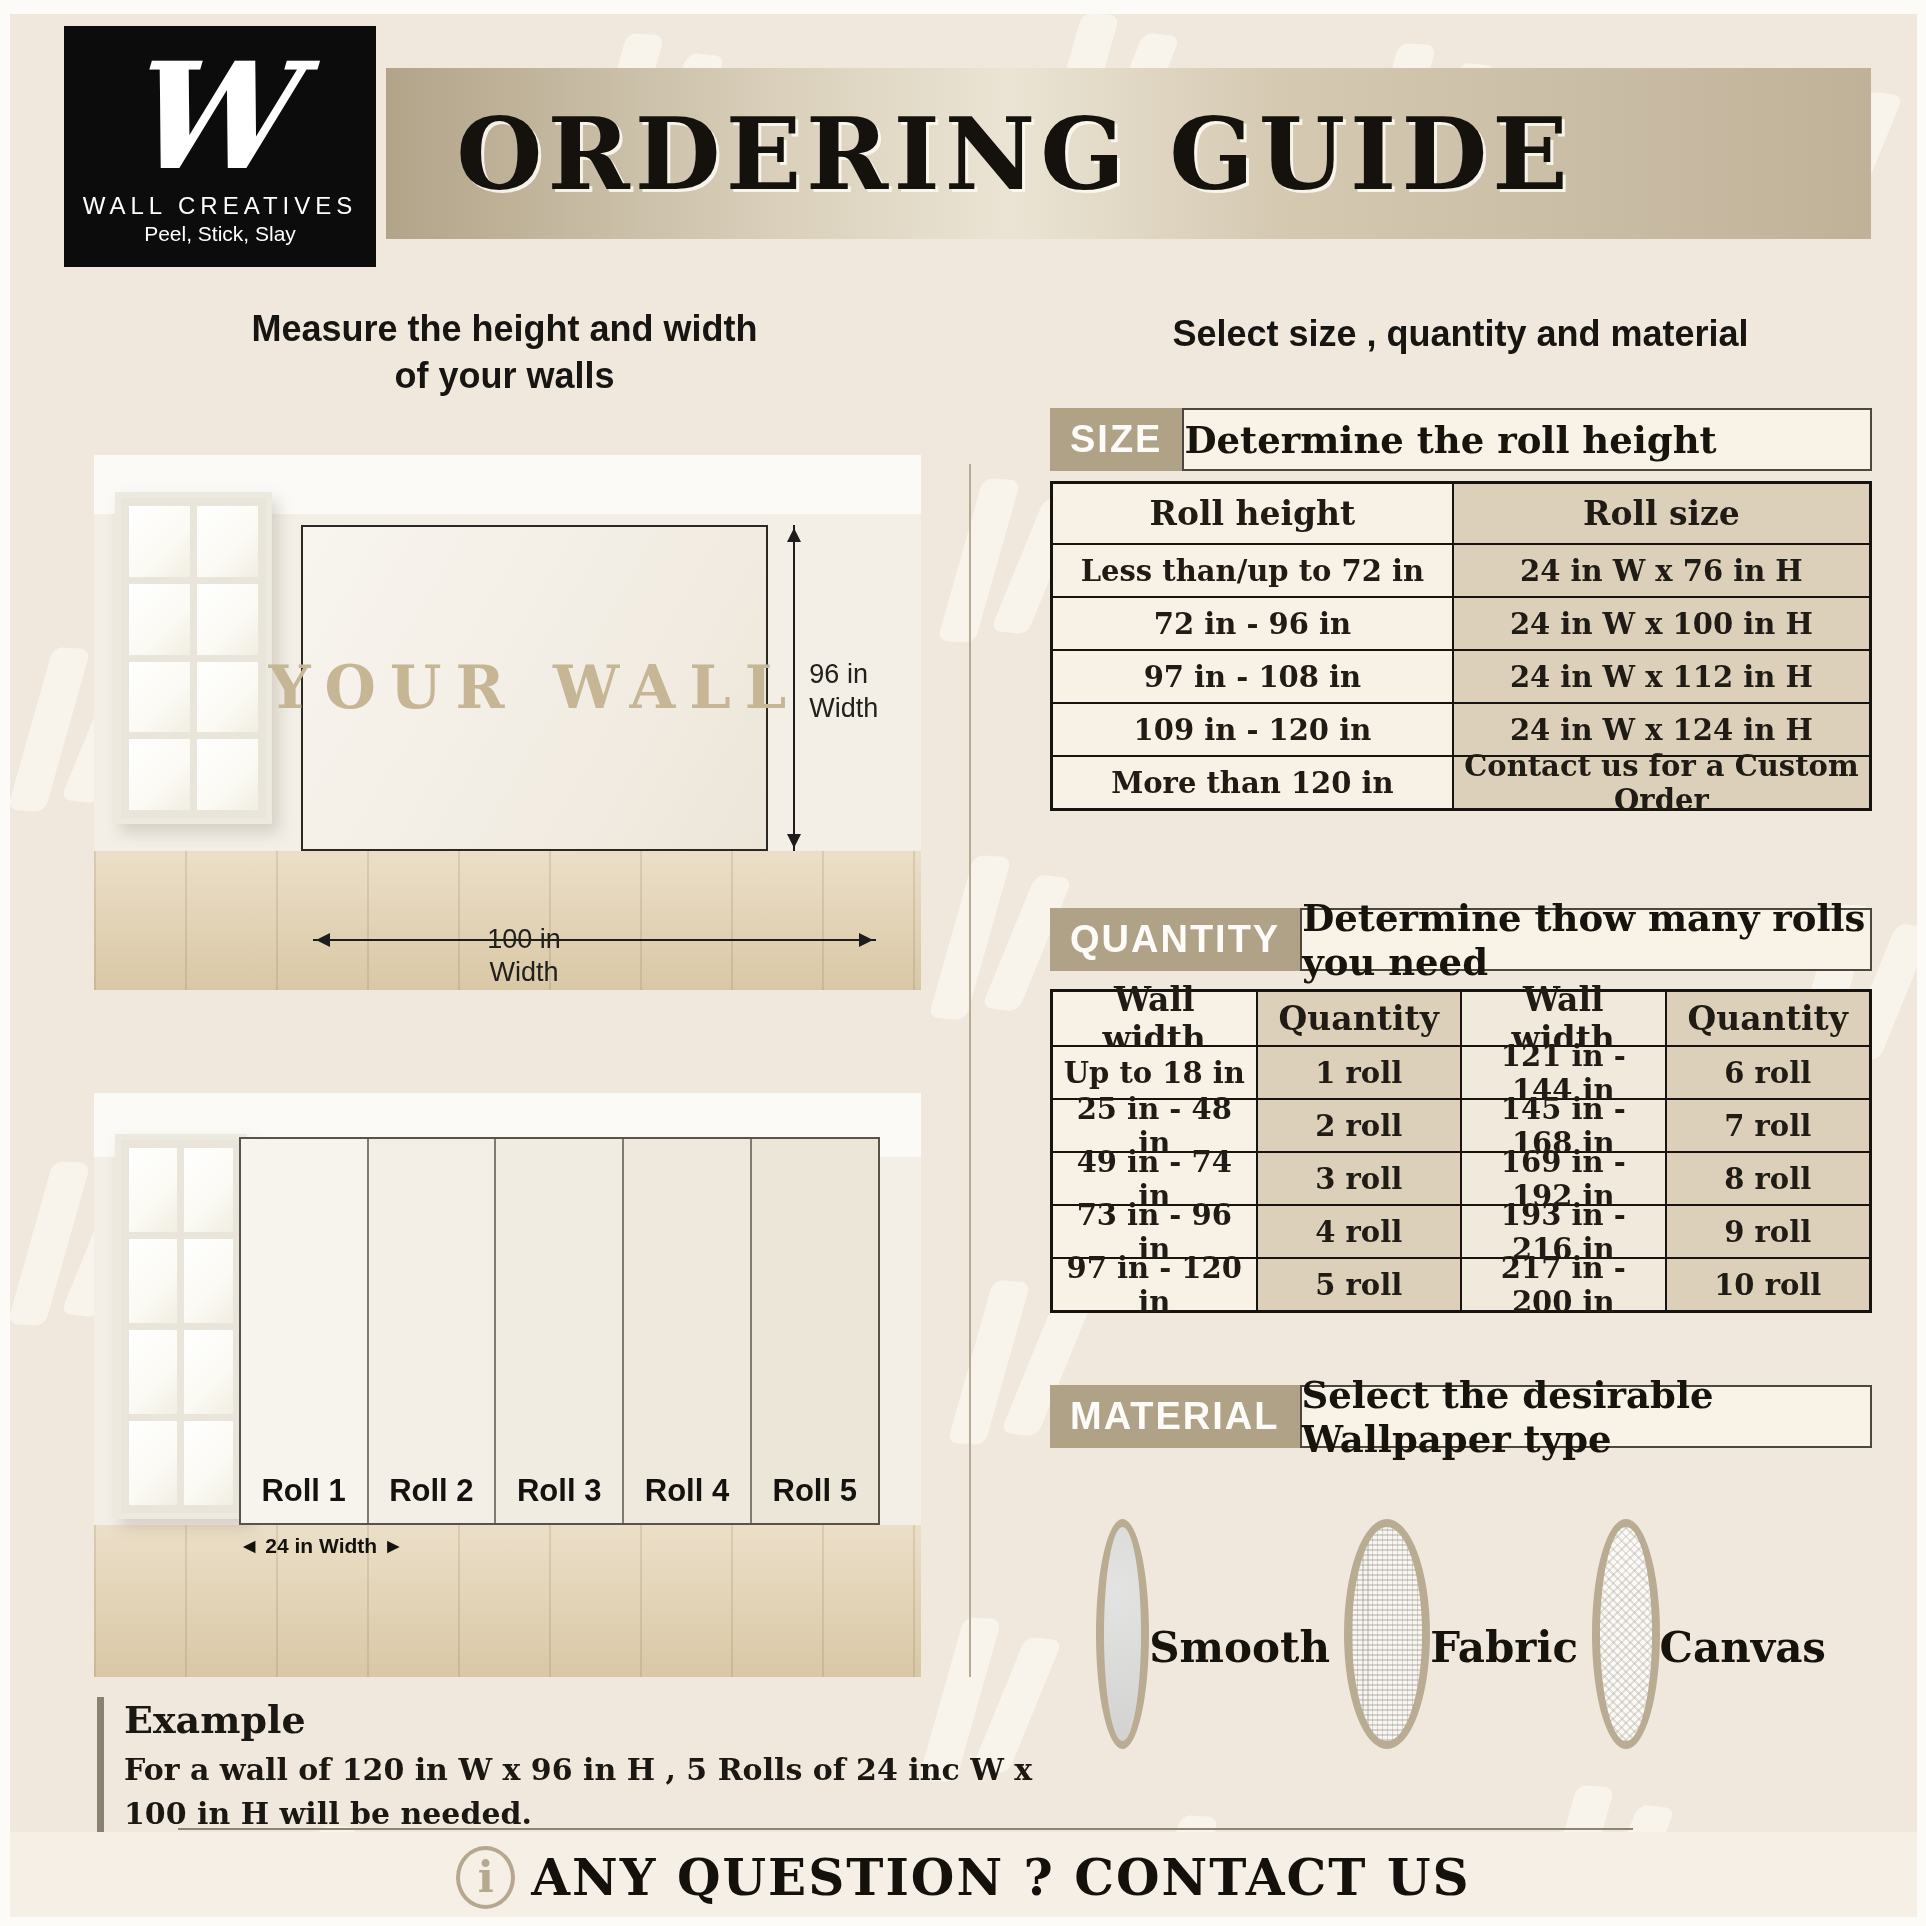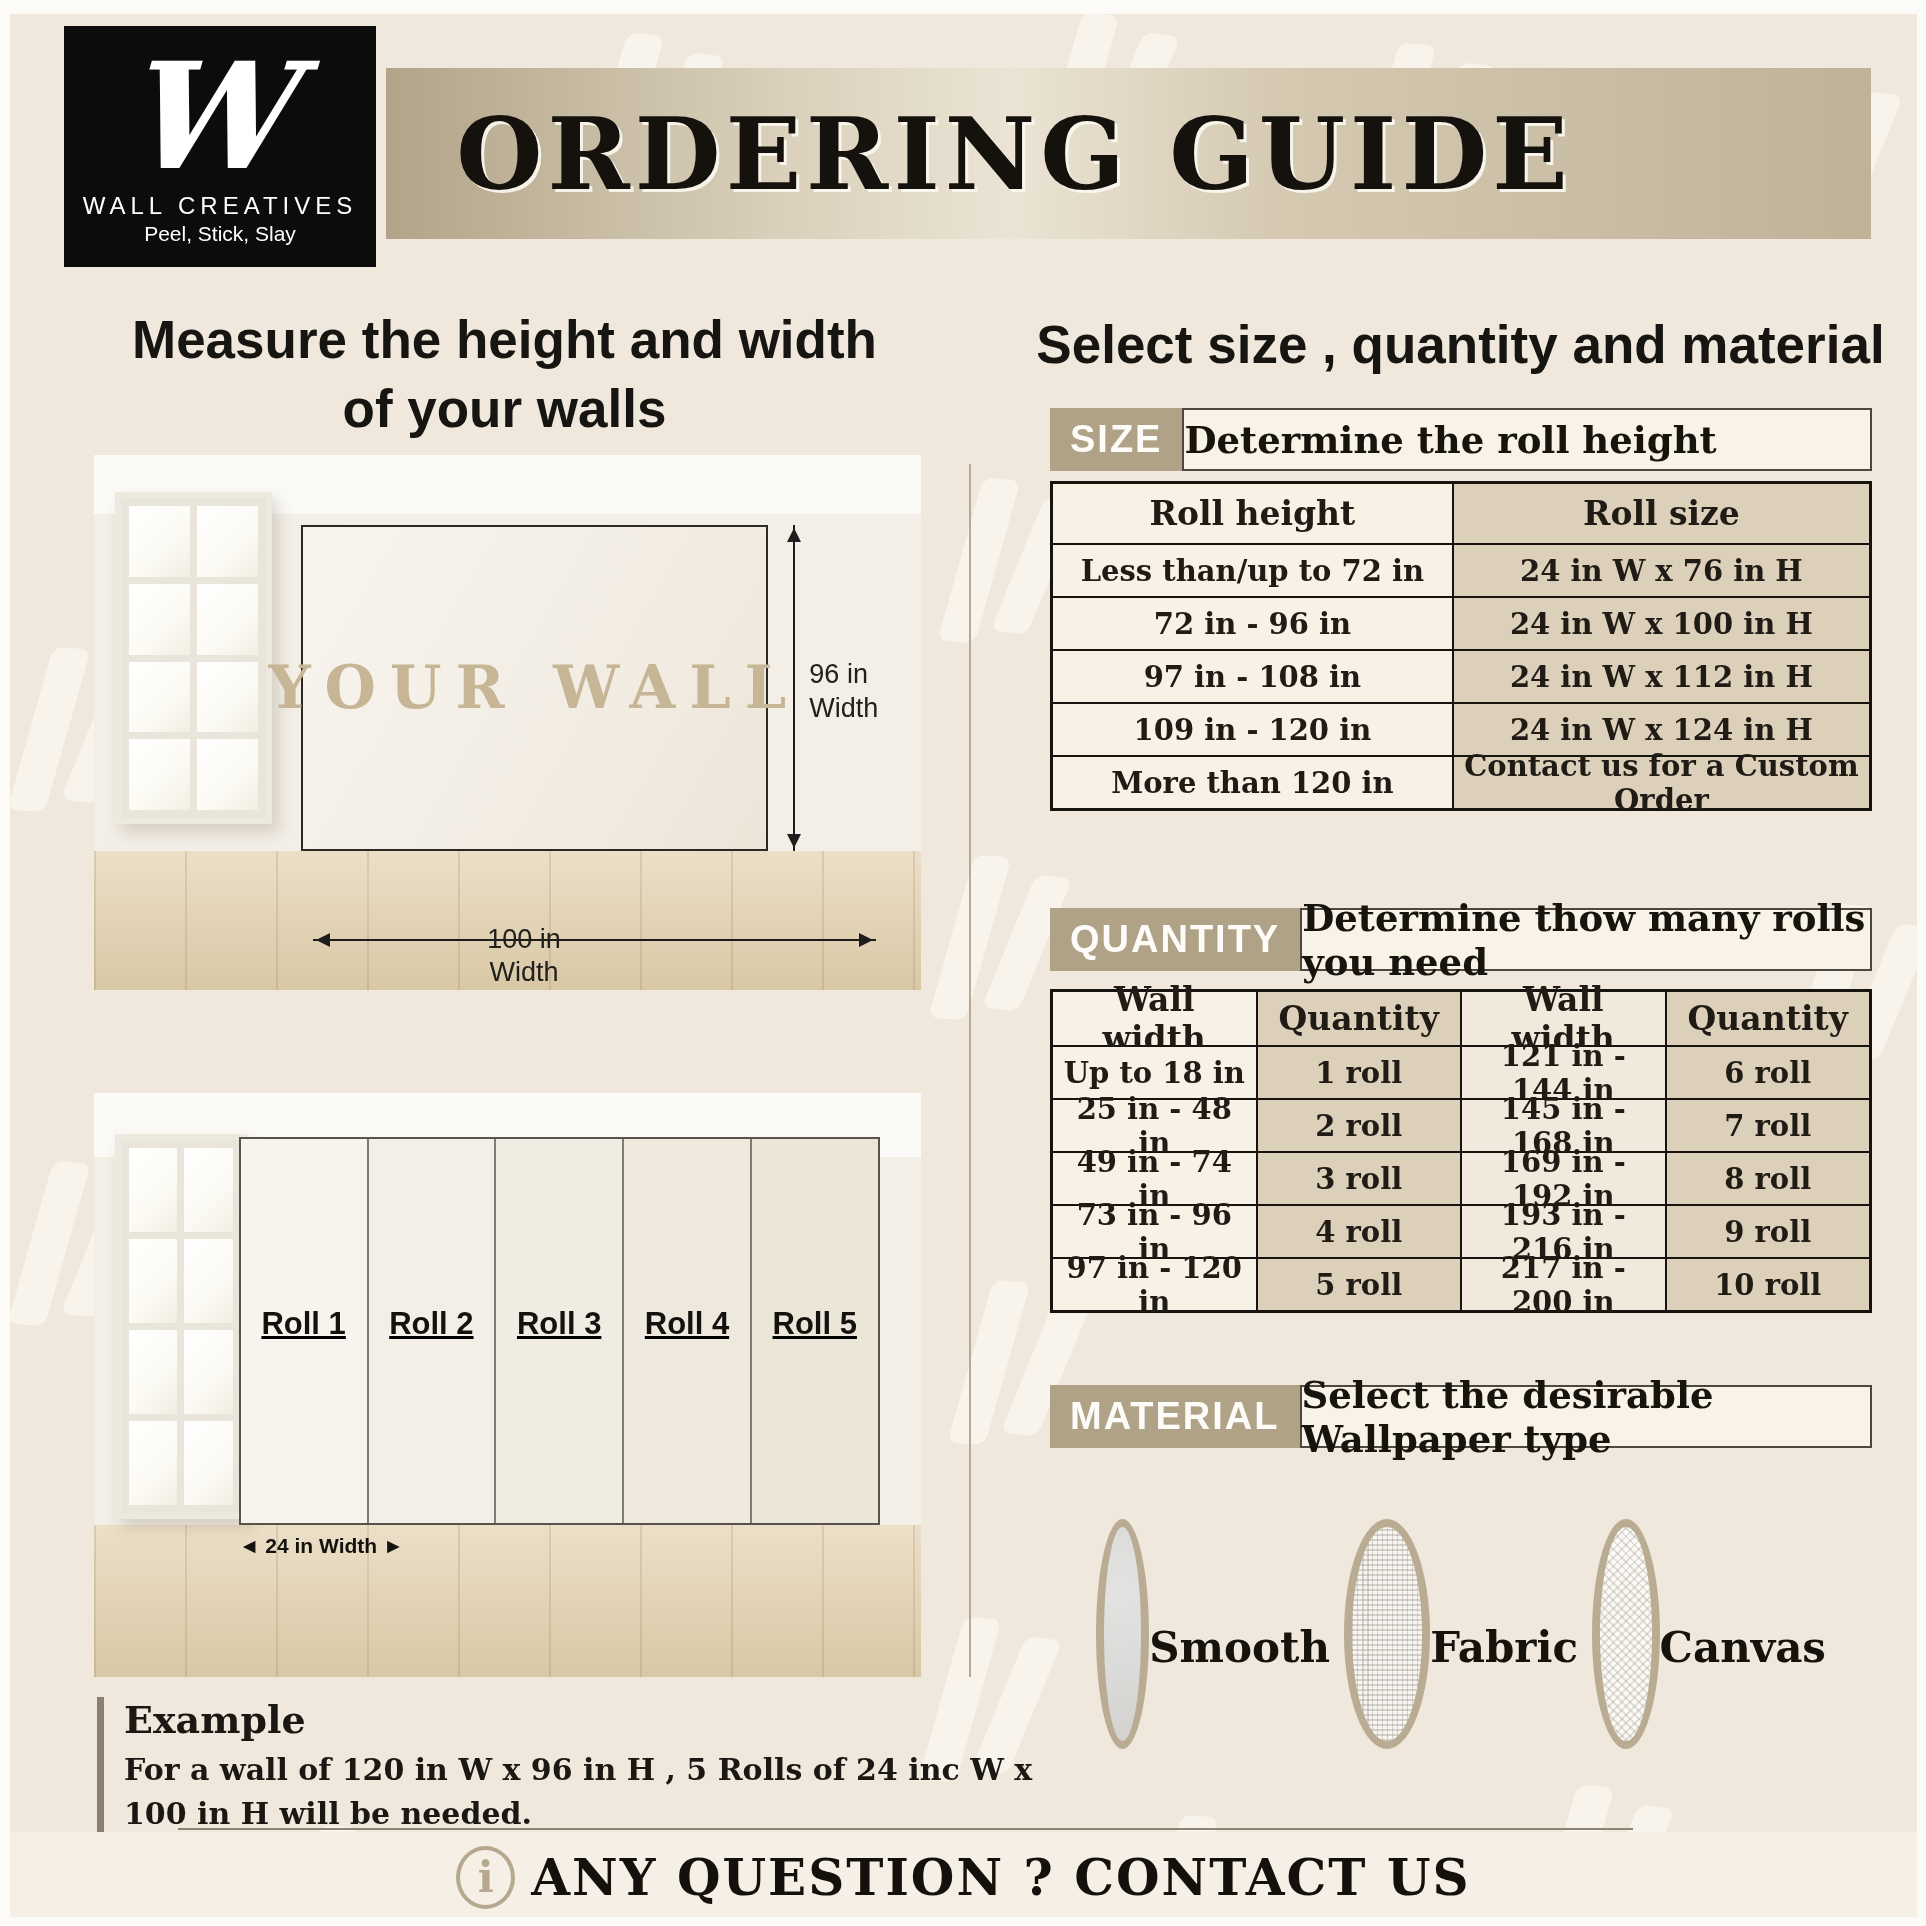--- a/index.html
+++ b/index.html
@@ -29,21 +29,21 @@
 
   
   .banner{ position:absolute; left:376px; top:54px; width:1485px; height:171px;
     background:linear-gradient(90deg,#b2a489 0%,#d9cfba 26%,#ebe4d4 42%,#d5c9b2 60%,#c0b299 100%);
     display:flex; align-items:center; justify-content:center; }
   .banner h1{ font-family:"DejaVu Serif", serif; font-weight:bold; font-size:99px;
     letter-spacing:5px; color:#15120e; padding-right:228px; white-space:nowrap;
     text-shadow:3px 3px 0 rgba(251,248,241,.9); }
 
   
-  .col-head{ position:absolute; text-align:center; font-weight:bold; font-size:53px;
+  .col-head{ position:absolute; text-align:center; font-weight:bold; font-size:36px;
     line-height:1.3; color:#171512; }
   .col-head.left{ left:59px; top:292px; width:871px; }
   .col-head.right{ left:1025px; top:297px; width:851px; }
 
   .divider{ position:absolute; left:959px; top:450px; width:2px; height:1213px; background:#b6aa94; }
 
   
   .room{ position:absolute; background:#f3eee6; overflow:hidden; }
   .room1{ left:84px; top:441px; width:827px; height:535px; }
   .room2{ left:84px; top:1079px; width:827px; height:584px; }
@@ -76,21 +76,21 @@
   .hdim::before,.hdim::after{ content:""; position:absolute; top:-6px; border:7px solid transparent; }
   .hdim::before{ left:-4px; border-right:14px solid #1d1d1d; }
   .hdim::after{ right:-4px; border-left:14px solid #1d1d1d; }
   .hdim-label{ position:absolute; left:42%; top:87.5%; width:20%; text-align:center;
     font-size:27px; line-height:1.2; color:#21201d; background:transparent; }
 
   
   .panels{ position:absolute; left:17.5%; top:7.5%; width:77.5%; height:66.5%;
     border:2px solid #57534b; display:flex; }
   .panel{ flex:1; border-right:2px solid #807b71; position:relative;
-    display:flex; align-items:center; justify-content:center;text-decoration:underline; }
+    display:flex; align-items:flex-end; justify-content:center; }
   .panel:last-child{ border-right:none; }
   .panel span{ font-weight:bold; font-size:31px; color:#14120f; margin-bottom:14px; }
   .p1{ background:#f7f4ee;} .p2{ background:#f3efe7;} .p3{ background:#f1ece2;}
   .p4{ background:#efe9dd;} .p5{ background:#ece6d8;}
   .roll-width{ position:absolute; left:17.5%; top:75.5%; width:15.5%; text-align:center;
     font-weight:bold; font-size:21px; color:#14120f; white-space:nowrap; }
 
   
   .example{ position:absolute; left:87px; top:1683px; width:990px;
     border-left:7px solid #8a8173; padding-left:20px;

